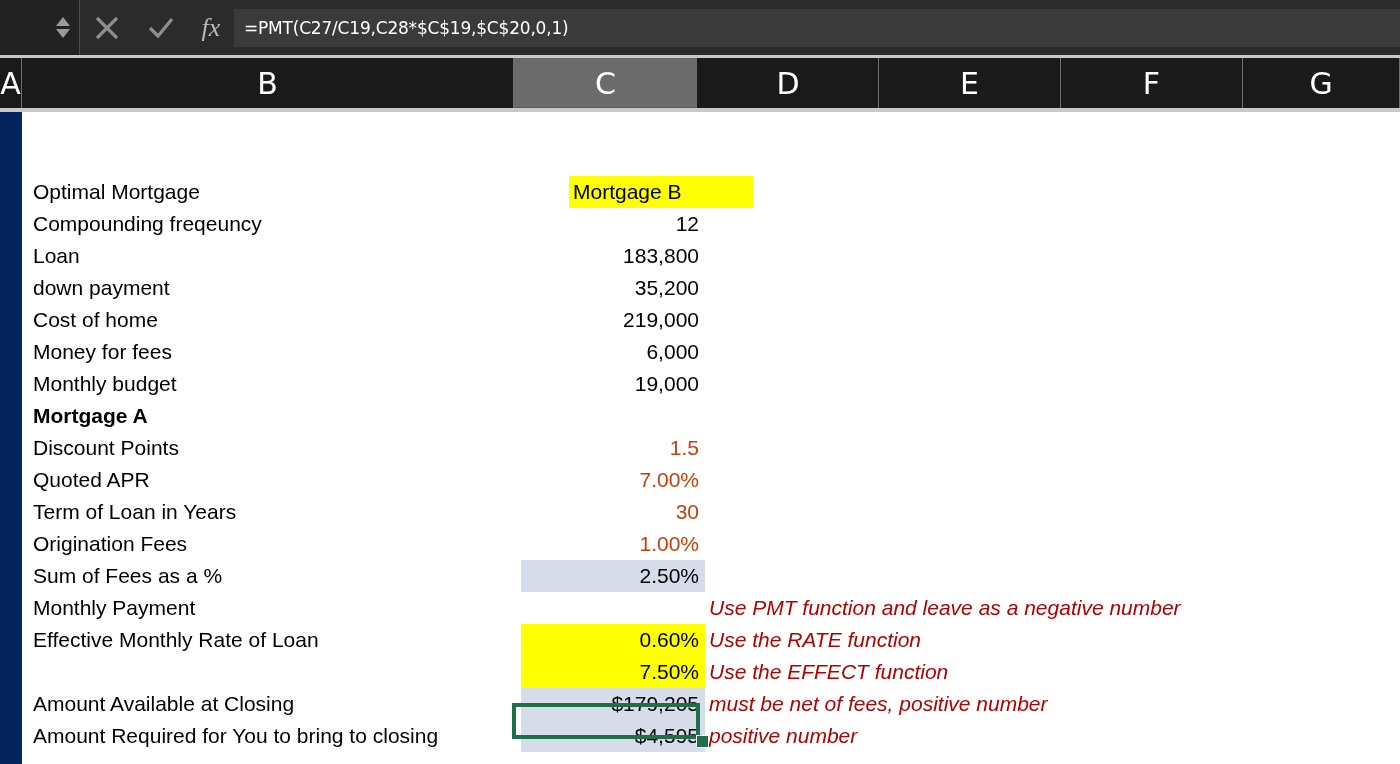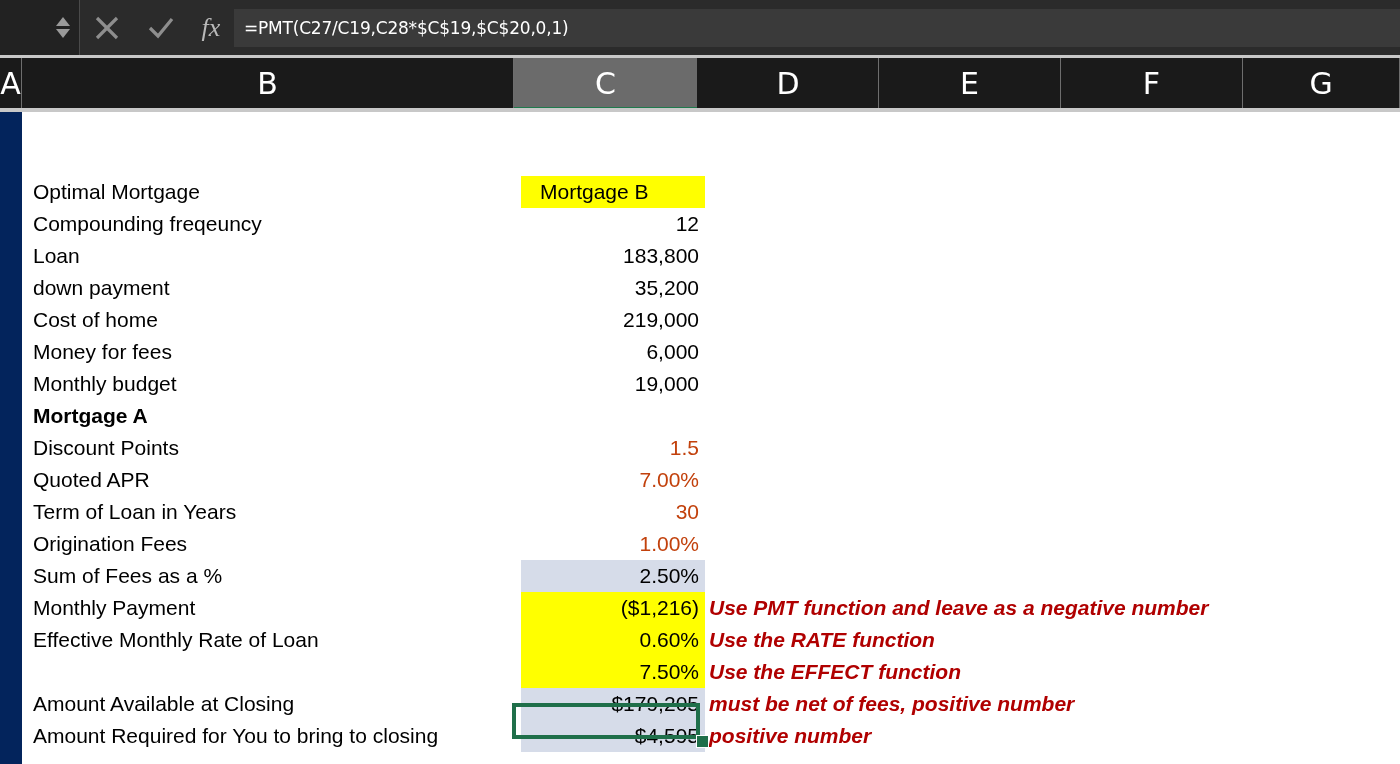--- a/index.html
+++ b/index.html
@@ -129,34 +129,33 @@
 
   .cell-c {
     position: absolute; left: 514px;
     width: 184px; height: 32px;
     display: flex; align-items: center; justify-content: flex-end;
     padding-right: 6px;
     color: #000000;
     font-size: 21px;
     white-space: nowrap;
   }
-  .cell-c.text-left { justify-content: flex-start; padding-left: 19px; }
+  .cell-c.text-left { justify-content: flex-start; padding-left: 4px; margin-left: 48px; }
   .cell-c.blue { color: #c2410c; }
   .cell-c.fill-yellow { background: #ffff00; }
   .cell-c.fill-bluegray { background: #d6dce9; }
 
   .cell-d {
     position: absolute; left: 702px;
     height: 32px;
     display: flex; align-items: center;
     color: #b00000;
     font-size: 21px;
     font-style: italic;
     white-space: nowrap;
-    font-weight: bold;
   }
 
   
   #active-cell-outline {
     position: absolute;
     left: 512px; width: 188px; height: 36px;
     border: 4px solid #1f6f4a;
     pointer-events: none;
   }
   #fill-handle {
@@ -275,21 +274,20 @@
     <div class="row" style="top: 416px;">
       <div class="cell-b">Origination Fees</div>
       <div class="cell-c blue">1.00%</div>
     </div>
     <div class="row" style="top: 448px;">
       <div class="cell-b">Sum of Fees as a %</div>
       <div class="cell-c fill-bluegray">2.50%</div>
     </div>
     <div class="row" style="top: 480px;">
       <div class="cell-b">Monthly Payment</div>
-      <div class="cell-c fill-yellow">($1,216)</div>
       <div class="cell-d">Use PMT function and leave as a negative number</div>
     </div>
     <div class="row" style="top: 512px;">
       <div class="cell-b">Effective Monthly Rate of Loan</div>
       <div class="cell-c fill-yellow">0.60%</div>
       <div class="cell-d">Use the RATE function</div>
     </div>
     <div class="row" style="top: 544px;">
       <div class="cell-c fill-yellow">7.50%</div>
       <div class="cell-d">Use the EFFECT function</div>

